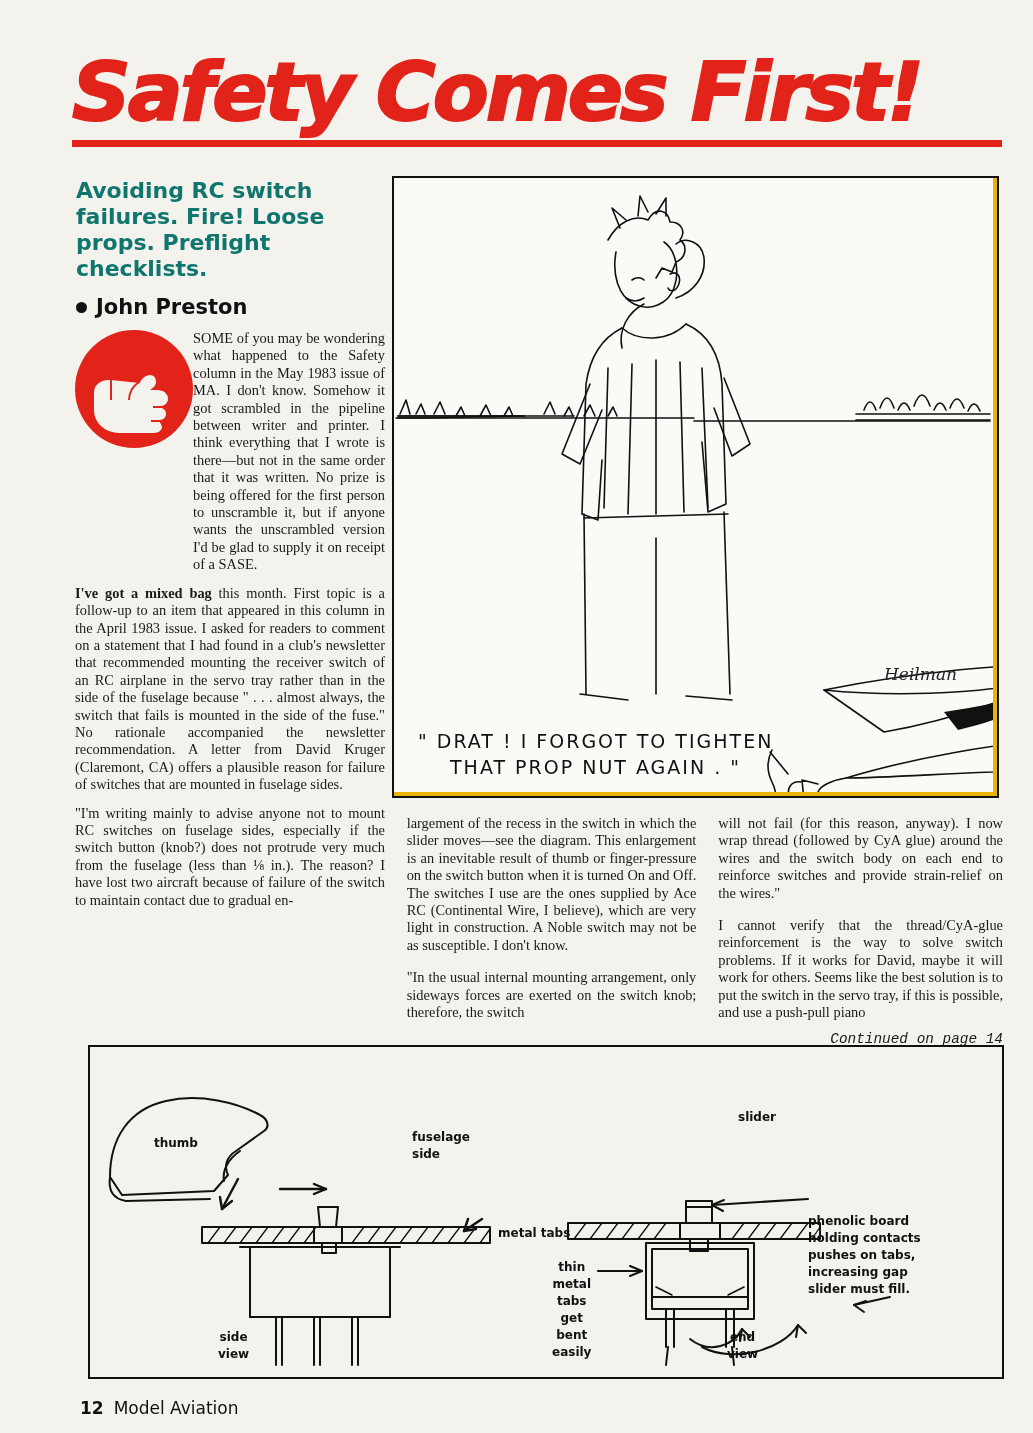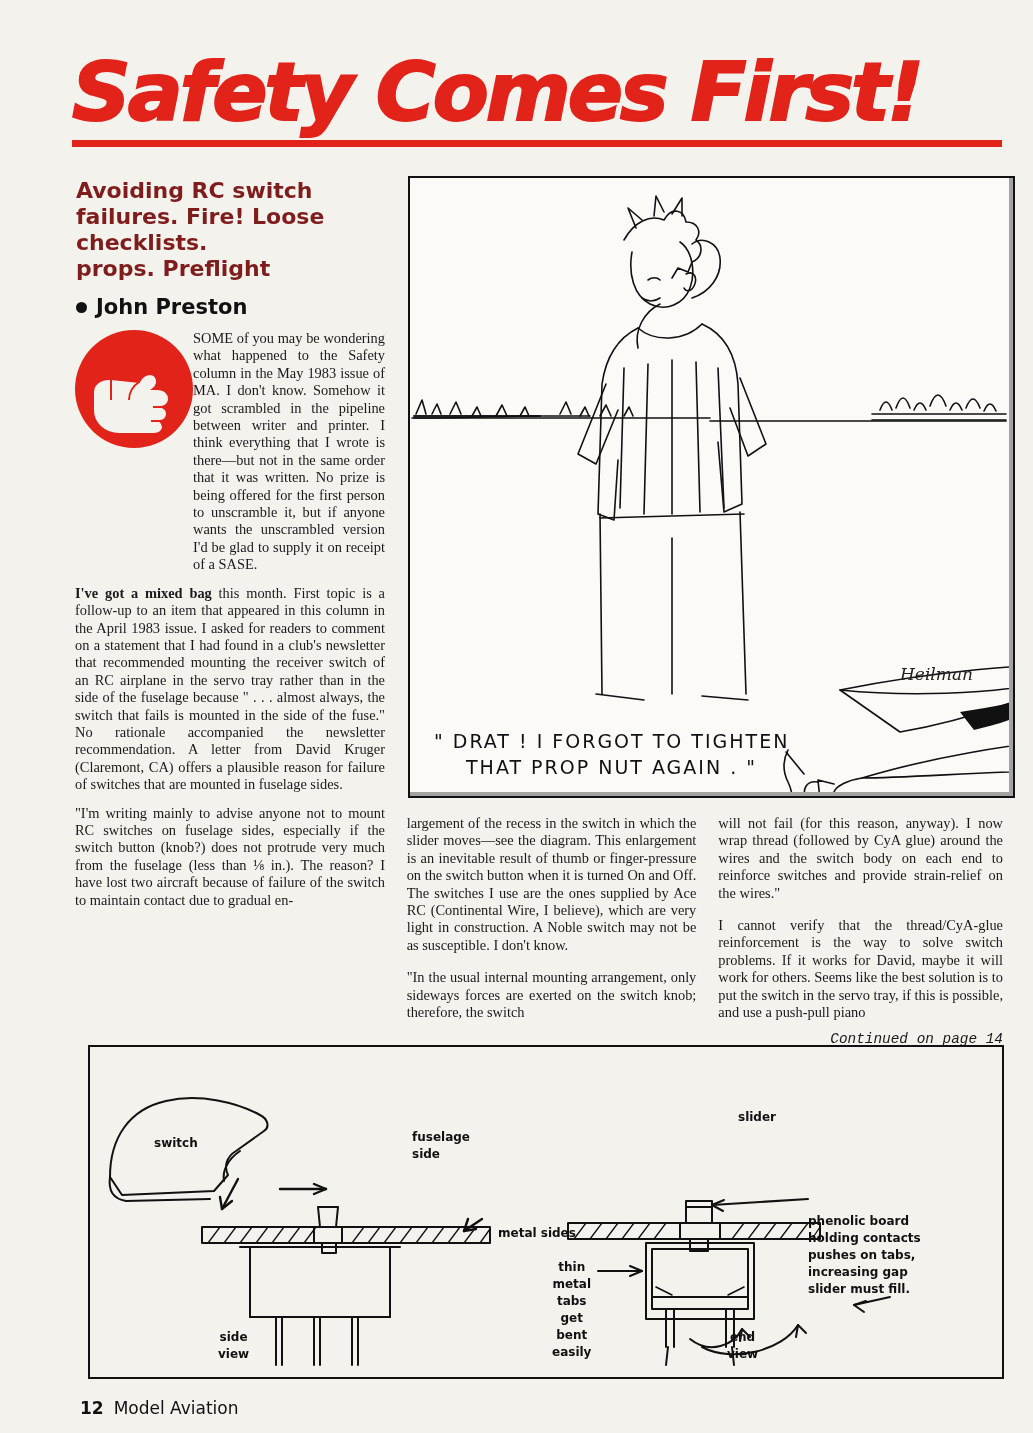--- a/index.html
+++ b/index.html
@@ -38,21 +38,21 @@
     height:7px;background:#e2231a;margin-top:6px;width:930px;
   }
 
   
   .deck{
     position:absolute;left:76px;top:178px;width:290px;
     font-family:"DejaVu Sans", sans-serif;
     font-weight:bold;
     font-size:22px;
     line-height:26px;
-    color:#7f1d1d;
+    color:#0f766e;
   }
   .byline{
     position:absolute;left:76px;top:295px;width:300px;
     font-family:"DejaVu Sans", sans-serif;
     font-weight:bold;
     font-size:21px;
     color:#111;
     display:flex;align-items:center;gap:9px;text-align:center;
   }
   .byline .bullet{
@@ -83,23 +83,23 @@
   .col1 .indent-block{
     margin-left:118px;
   }
   .col1 .first-para{
     text-align:justify;
   }
   .col1 b{font-weight:bold;}
 
   
   .cartoon{
-    position:absolute;left:408px;top:176px;width:603px;height:618px;
+    position:absolute;left:392px;top:176px;width:603px;height:618px;
     border:2px solid #111;
-    background:#a3a3a3;
+    background:#eab308;
     overflow:hidden;
   }
   .cartoon-caption{
     position:absolute;left:24px;bottom:16px;width:560px;
     font-family:"DejaVu Sans", sans-serif;
     font-size:19px;
     letter-spacing:2px;
     color:#111;
     line-height:26px;
   }
@@ -148,22 +148,22 @@
 <div class="page">
 
   <div class="masthead">
     <div class="masthead-title">Safety Comes First!</div>
     <div class="masthead-rule"></div>
   </div>
 
   <div class="deck">
     <div>Avoiding RC switch</div>
     <div>failures. Fire! Loose</div>
+    <div>props. Preflight</div>
     <div>checklists.</div>
-    <div>props. Preflight</div>
   </div>
 
   <div class="byline">
     <span class="bullet"></span>
     <span>John Preston</span>
   </div>
 
   <div class="hand-badge">
     <div class="disc"></div>
     <svg width="100" height="95" viewBox="0 0 100 95">
@@ -429,27 +429,27 @@
         <path d="M800 250 l-36 8" stroke-width="2"></path>
         <path d="M764 258 l12 -4 m-12 4 l10 7" stroke-width="2"></path>
 
         <path d="M600 292 c20 16 44 6 52 -10" stroke-width="2"></path>
         <path d="M652 282 l-2 12 m2 -12 l8 8" stroke-width="2"></path>
         <path d="M612 300 c30 16 80 4 96 -22" stroke-width="2"></path>
         <path d="M708 278 l-2 12 m2 -12 l8 8" stroke-width="2"></path>
       </g>
     </svg>
 
-    <div class="dg-label" style="left:64px;top:88px;">switch</div>
+    <div class="dg-label" style="left:64px;top:88px;">thumb</div>
     <div class="dg-label" style="left:322px;top:82px;white-space:pre;">fuselage
 side</div>
     <div class="dg-label" style="left:128px;top:282px;white-space:pre;text-align:center;">side
 view</div>
     <div class="dg-label" style="left:648px;top:62px;">slider</div>
-    <div class="dg-label" style="left:408px;top:178px;">metal sides</div>
+    <div class="dg-label" style="left:408px;top:178px;">metal tabs</div>
     <div class="dg-label" style="left:462px;top:212px;white-space:pre;text-align:center;">thin
 metal
 tabs
 get
 bent
 easily</div>
     <div class="dg-label" style="left:718px;top:166px;white-space:pre;">phenolic board
 holding contacts
 pushes on tabs,
 increasing gap

